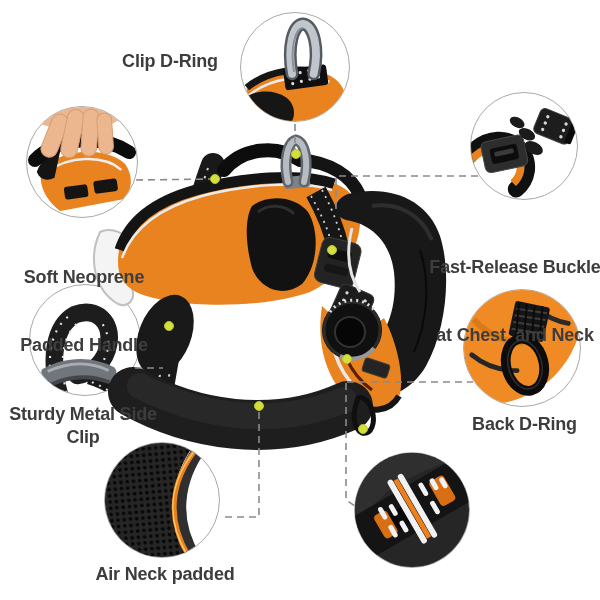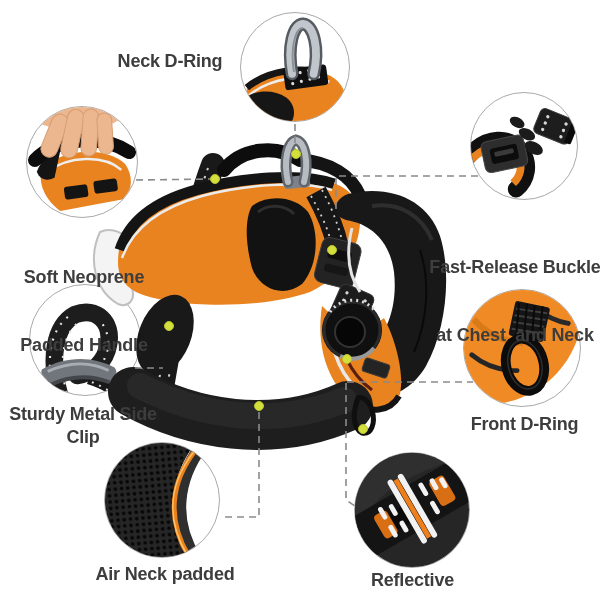--- a/index.html
+++ b/index.html
@@ -265,33 +265,32 @@
       <circle cx="296" cy="154" r="4.5"></circle>
       <circle cx="215" cy="179" r="4.5"></circle>
       <circle cx="332" cy="250" r="4.5"></circle>
       <circle cx="169" cy="326" r="4.5"></circle>
       <circle cx="347" cy="359" r="4.5"></circle>
       <circle cx="259" cy="406" r="4.5"></circle>
       <circle cx="363" cy="429" r="4.5"></circle>
     </g>
   </svg>
 
-  <div class="label" style="left:100px;top:50px;width:140px;">Neck D-Ring</div>
+  <div class="label" style="left:100px;top:50px;width:140px;">Clip D-Ring</div>
 
   <div class="label" style="left:-2px;top:221px;width:172px;">
     <div>Soft Neoprene</div>
     <div>Padded Handle</div>
   </div>
 
   <div class="label" style="left:425px;top:211px;width:180px;">
     <div>Fast-Release Buckle</div>
     <div>at Chest  and Neck</div>
   </div>
 
   <div class="label" style="left:-8px;top:403px;width:182px;">Sturdy Metal Side Clip</div>
 
-  <div class="label" style="left:452px;top:413px;width:145px;">Front D-Ring</div>
+  <div class="label" style="left:452px;top:413px;width:145px;">Back D-Ring</div>
 
   <div class="label" style="left:80px;top:563px;width:170px;">Air Neck padded</div>
 
-  <div class="label" style="left:340px;top:569px;width:145px;">Reflective</div>
 
 </div>
 
 </body></html>

